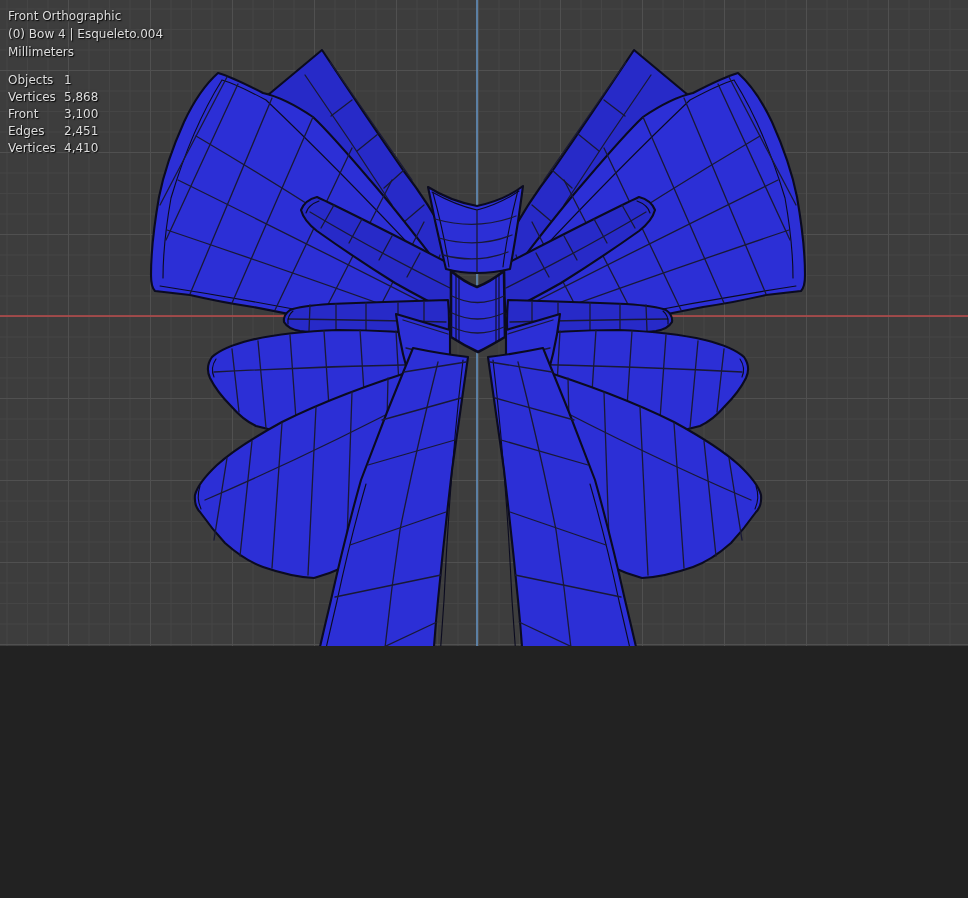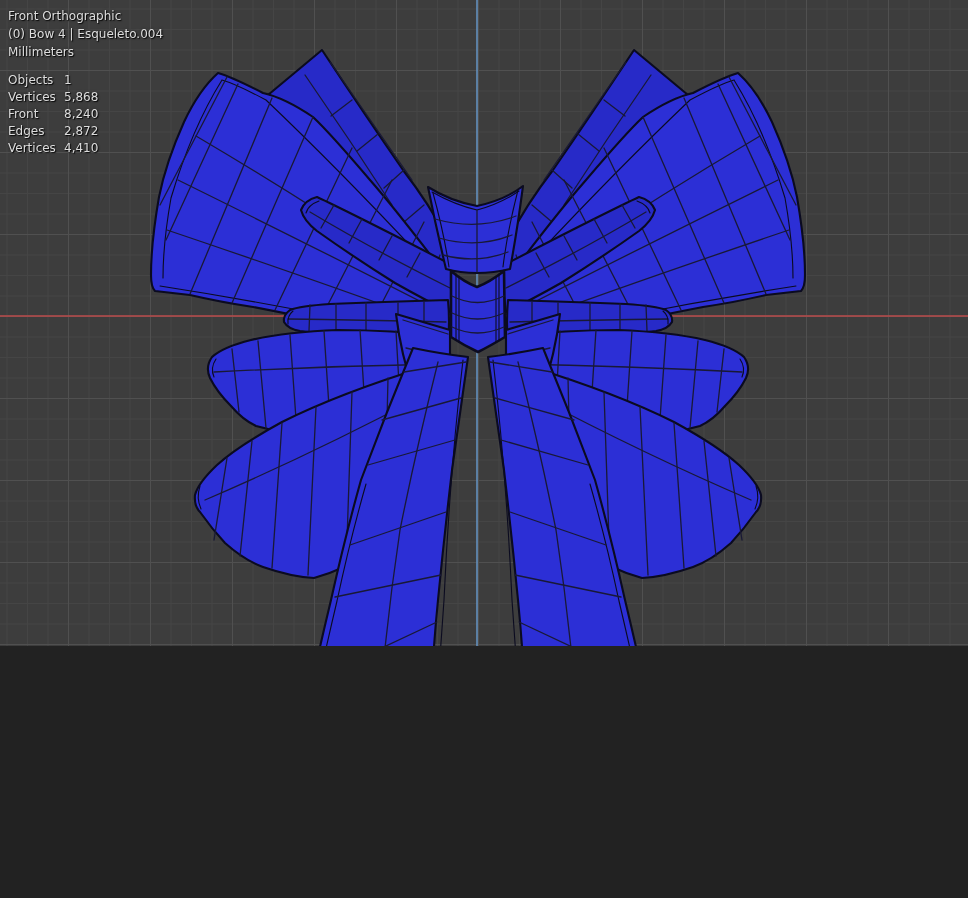--- a/index.html
+++ b/index.html
@@ -184,25 +184,25 @@
       <div class="srow">
         <span class="lbl">Objects</span>
         <span class="val">1</span>
       </div>
       <div class="srow">
         <span class="lbl">Vertices</span>
         <span class="val">5,868</span>
       </div>
       <div class="srow">
         <span class="lbl">Front</span>
-        <span class="val">8,240</span>
+        <span class="val">3,100</span>
       </div>
       <div class="srow">
         <span class="lbl">Edges</span>
-        <span class="val">2,872</span>
+        <span class="val">2,451</span>
       </div>
       <div class="srow">
         <span class="lbl">Vertices</span>
         <span class="val">4,410</span>
       </div>
     </div>
   </div>
 
 </div>
 

